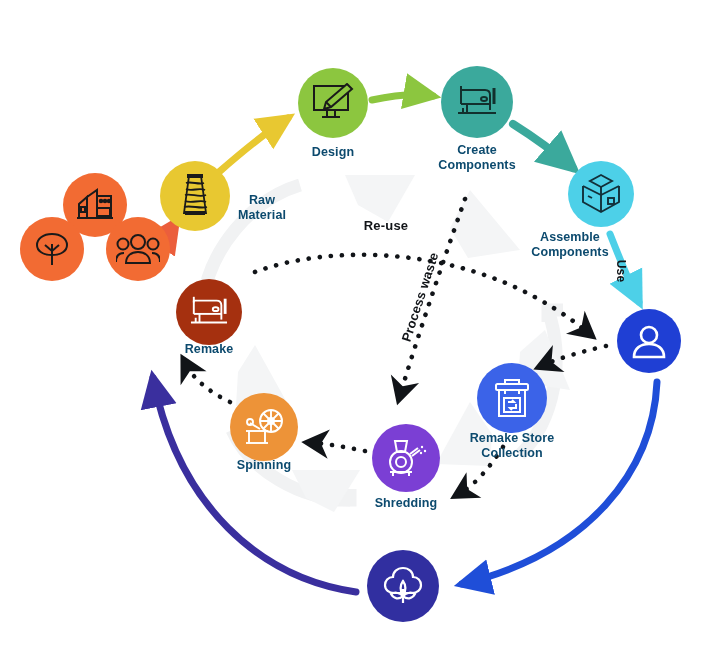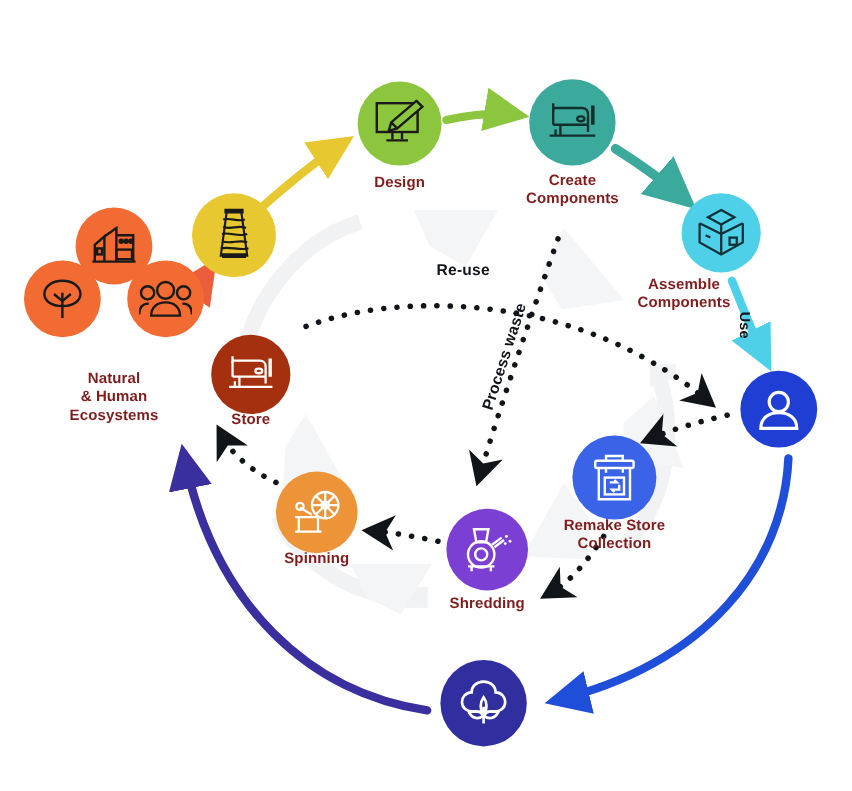--- a/index.html
+++ b/index.html
@@ -33,21 +33,21 @@
   }
   .disc {
     border-radius: 50%;
     display: flex;
     align-items: center;
     justify-content: center;
     box-sizing: border-box;
   }
   .node-label {
     position: absolute;
-    color: #7f1d1d;
+    color: #0c4a6e;
     font-size: 12.5px;
     font-weight: bold;
     line-height: 1.22;
     text-align: center;
     letter-spacing: 0.1px;
     white-space: pre-line;
     transform: translate(-50%, 0);
     pointer-events: none;
   }
   .flow-label {
@@ -316,31 +316,30 @@
       <svg width="46" height="46" viewBox="0 0 46 46" fill="none" stroke="#ffffff" stroke-width="2.2">
         <path d="M23,5 C17,5 13,9 13,14 C8,14 5,18 5,22 C5,27 9,30 14,30 L32,30 C37,30 41,27 41,22 C41,18 38,14 33,14 C33,9 29,5 23,5 Z"></path>
         <path d="M23,18 C20,22 20,28 23,34 C26,28 26,22 23,18 Z"></path>
         <path d="M23,26 L23,40"></path>
         <path d="M23,33 C19,29 14,29 11,31 C14,36 19,37 23,33 Z"></path>
         <path d="M23,33 C27,29 32,29 35,31 C32,36 27,37 23,33 Z"></path>
       </svg>
     </div>
   </div>
 
-  <div class="node-label" style="left:95px; top:308px; width:150px;">Natural
-&amp; Human
-Ecosystems</div>
+  <div class="node-label" style="left:262px; top:193px; width:80px;">Raw
+Material</div>
   <div class="node-label" style="left:333px; top:145px; width:100px;">Design</div>
   <div class="node-label" style="left:477px; top:143px; width:140px;">Create
 Components</div>
   <div class="node-label" style="left:570px; top:230px; width:140px;">Assemble
 Components</div>
   <div class="node-label" style="left:512px; top:431px; width:140px;">Remake Store
 Collection</div>
   <div class="node-label" style="left:406px; top:496px; width:120px;text-align:center;">Shredding</div>
   <div class="node-label" style="left:264px; top:458px; width:120px;">Spinning</div>
-  <div class="node-label" style="left:209px; top:342px; width:120px;">Store</div>
+  <div class="node-label" style="left:209px; top:342px; width:120px;">Remake</div>
 
   <div class="flow-label" style="left:386px; top:225px; transform:translate(-50%,-50%);">Re-use</div>
   <div class="flow-label" style="left:420px; top:297px; transform:translate(-50%,-50%) rotate(-72deg);">Process waste</div>
   <div class="flow-label" style="left:621px; top:271px; font-size:12px; transform:translate(-50%,-50%) rotate(90deg);">Use</div>
 
 </div>
 
 </body></html>

